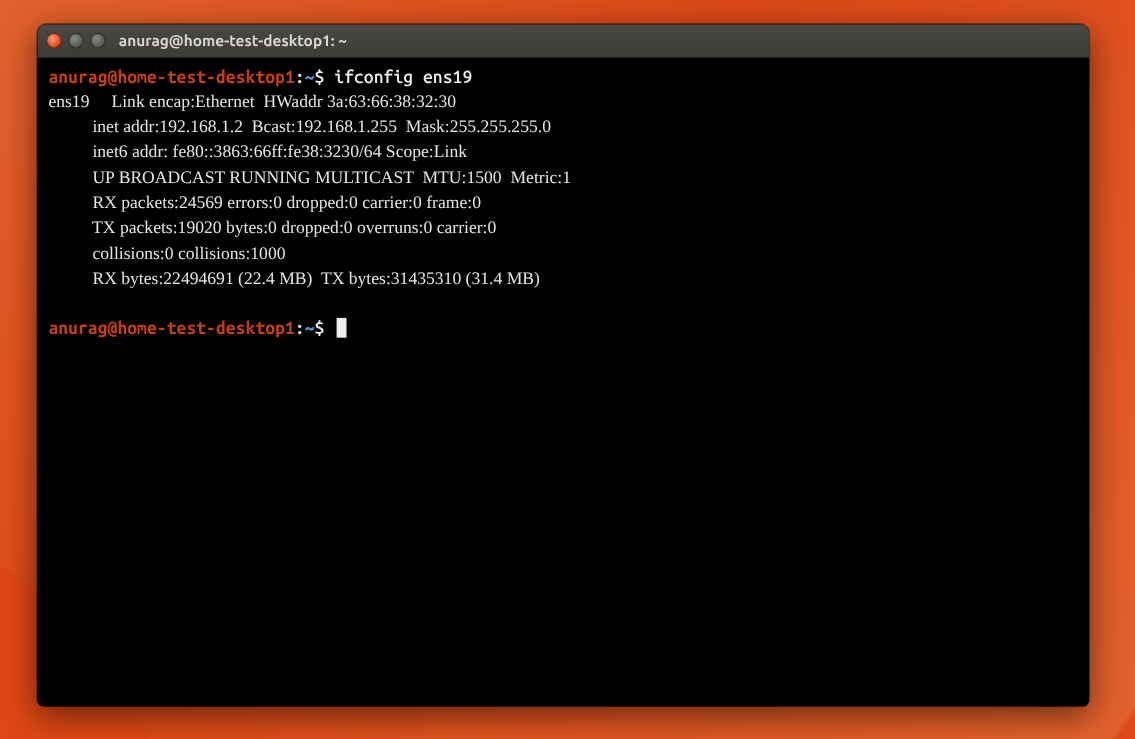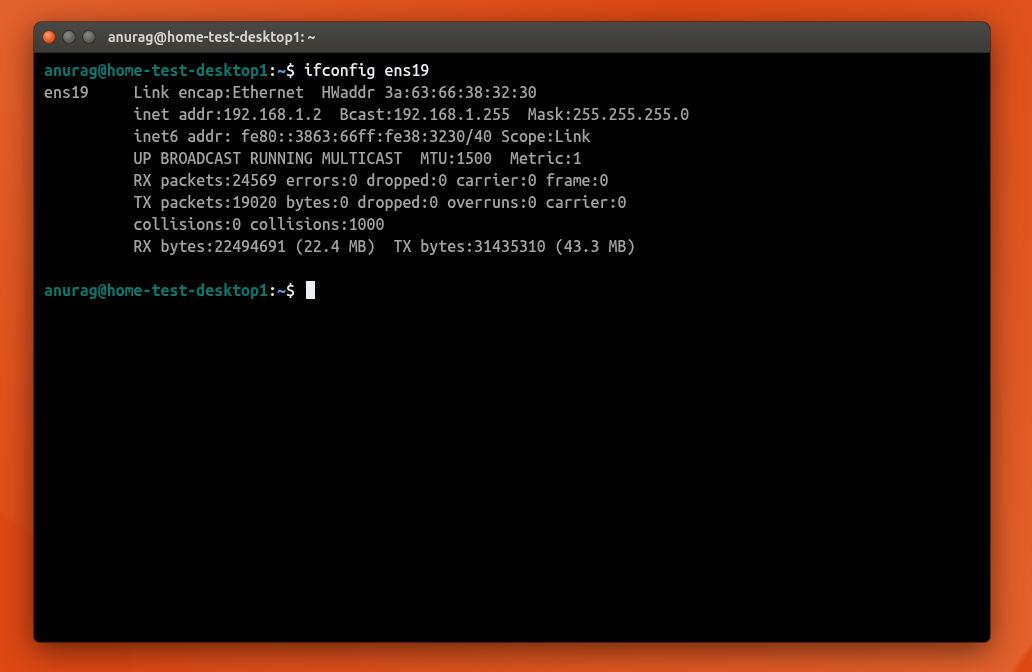--- a/index.html
+++ b/index.html
@@ -76,25 +76,25 @@
     background: #000;
     color: #eceff1;
     font-size: 16px;
     line-height: 22px;
     padding: 6px 10px 10px 10px;
     white-space: pre;
     overflow: hidden;
     font-weight: 500;
   }
 
-  .ps-user { color: #0f766e; font-weight: bold; }
+  .ps-user { color: #c2410c; font-weight: bold; }
   .ps-path { color: #5c9ad6; font-weight: bold; }
   .ps-sep  { color: #eceff1; }
   .cmd     { color: #eceff1; margin-top: 48px; }
-  .out     { color: #a3a3a3; }
+  .out     { color: #e5e5e5; font-family: Liberation Serif, serif; }
 
   .cursor {
     display: inline-block;
     width: 9px;
     height: 18px;
     background: #eceff1;
     vertical-align: -3px;
     margin-left: 2px;
   }
 
@@ -118,23 +118,23 @@
   <div class="titlebar">
     <span class="win-btn win-close"></span>
     <span class="win-btn win-min"></span>
     <span class="win-btn win-max"></span>
     <span class="titlebar-title">anurag@home-test-desktop1: ~</span>
   </div>
 
   <div class="terminal-body"><span class="ps-user">anurag@home-test-desktop1</span><span class="ps-sep">:</span><span class="ps-path">~</span><span class="ps-sep">$</span> <span class="cmd">ifconfig ens19</span>
 <span class="out">ens19     Link encap:Ethernet  HWaddr 3a:63:66:38:32:30  </span>
 <span class="out">          inet addr:192.168.1.2  Bcast:192.168.1.255  Mask:255.255.255.0</span>
-<span class="out">          inet6 addr: fe80::3863:66ff:fe38:3230/40 Scope:Link</span>
+<span class="out">          inet6 addr: fe80::3863:66ff:fe38:3230/64 Scope:Link</span>
 <span class="out">          UP BROADCAST RUNNING MULTICAST  MTU:1500  Metric:1</span>
 <span class="out">          RX packets:24569 errors:0 dropped:0 carrier:0 frame:0</span>
 <span class="out">          TX packets:19020 bytes:0 dropped:0 overruns:0 carrier:0</span>
 <span class="out">          collisions:0 collisions:1000 </span>
-<span class="out">          RX bytes:22494691 (22.4 MB)  TX bytes:31435310 (43.3 MB)</span>
+<span class="out">          RX bytes:22494691 (22.4 MB)  TX bytes:31435310 (31.4 MB)</span>
 <span class="out"></span>
 <span class="ps-user">anurag@home-test-desktop1</span><span class="ps-sep">:</span><span class="ps-path">~</span><span class="ps-sep">$</span> <span class="cursor"></span></div>
 
   <div class="scrollbar"></div>
 </div>
 
 </body></html>

